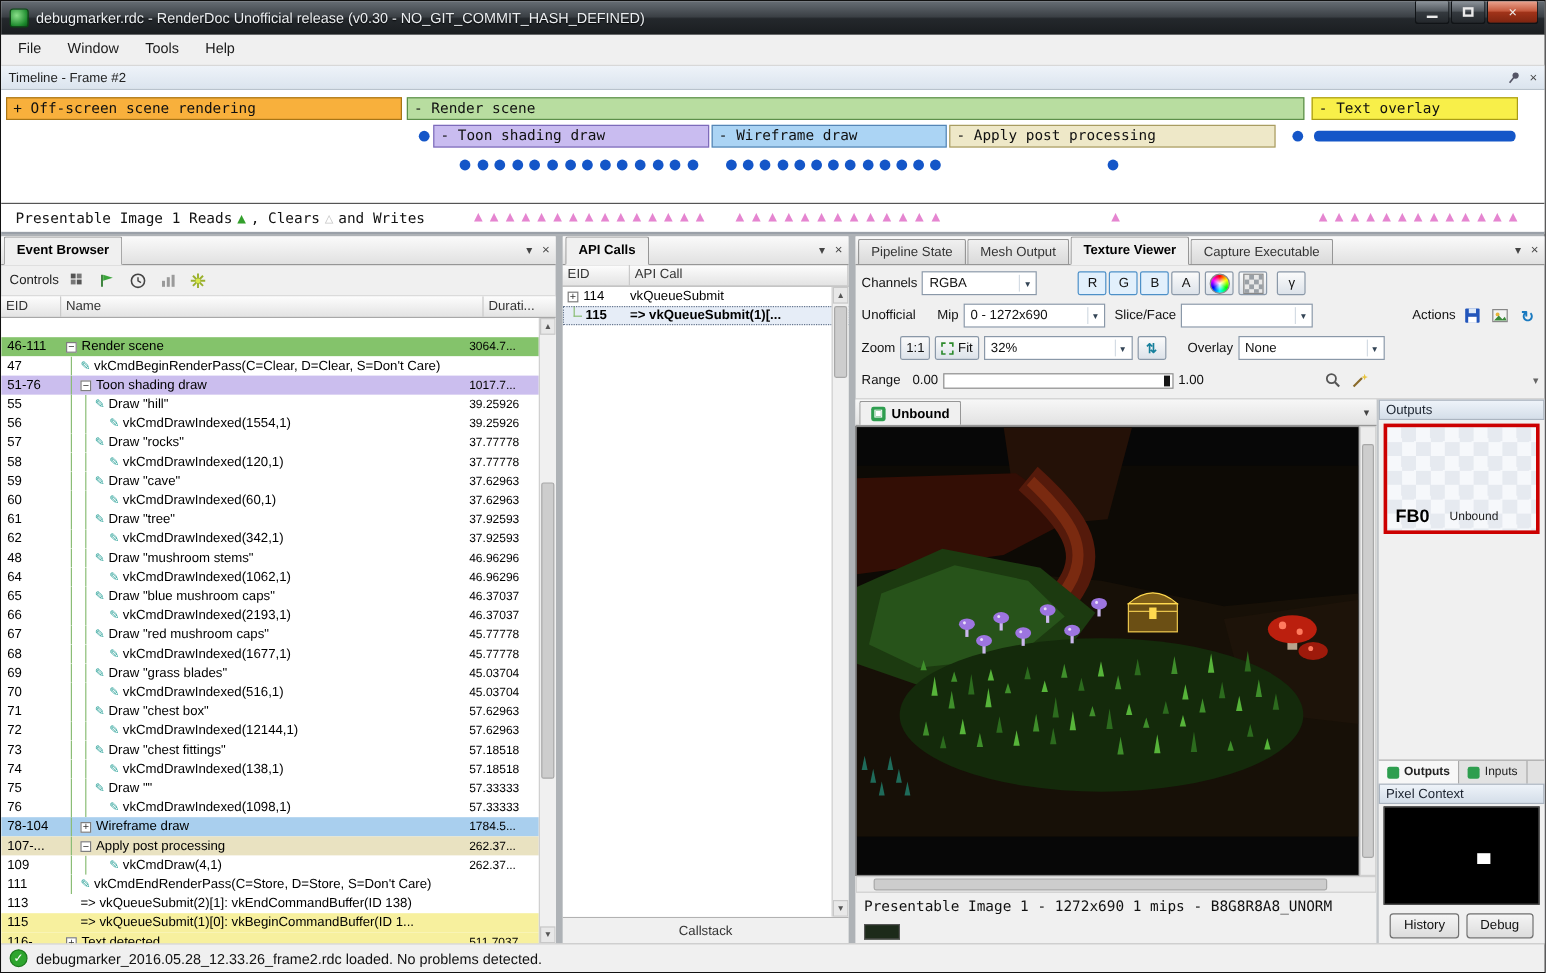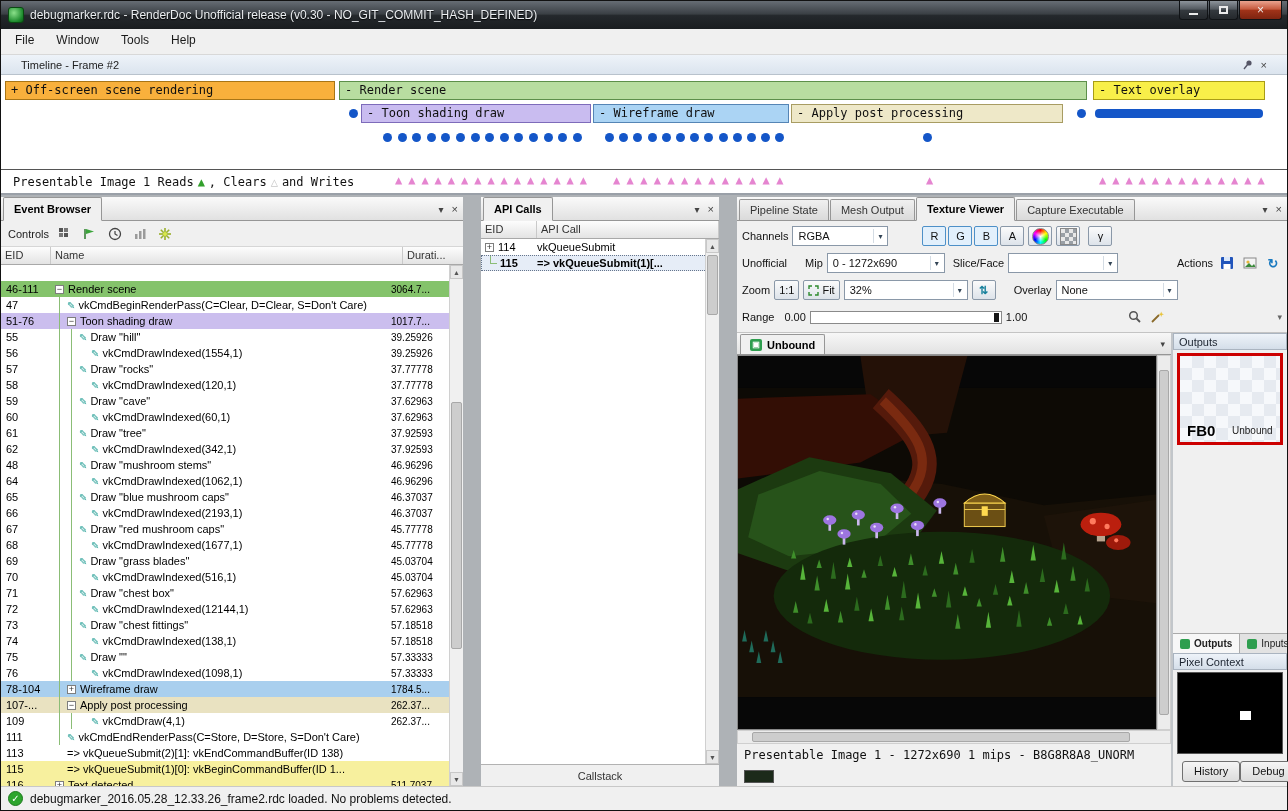--- a/index.html
+++ b/index.html
@@ -16,32 +16,32 @@
   .glyph-min{width:9px;height:9px;border-bottom:2px solid #eaeaea}
   .glyph-max{width:9px;height:8px;border:2px solid #eaeaea}
 
   
   .menubar{height:26px;flex:0 0 26px;background:#f0f0f0;display:flex;padding:0 3px;border-bottom:1px solid #d8d8d8}
   .menu-item{padding:4px 11px;font-size:12px;color:#1a1a1a}
   .menu-item:first-child{text-decoration:none}
 
   
   .timeline{height:140px;flex:0 0 140px;display:flex;flex-direction:column;background:#fff;border-bottom:2px solid #9aa0a8}
-  .tl-header{height:20px;flex:0 0 20px;background:linear-gradient(#eef3f9,#dbe4ee);border-bottom:1px solid #b8c2cc;display:flex;align-items:center;padding:0 20px;font-size:11px;color:#222}
+  .tl-header{height:20px;flex:0 0 20px;background:linear-gradient(#eef3f9,#dbe4ee);border-bottom:1px solid #b8c2cc;display:flex;align-items:center;padding:0 6px;font-size:11px;color:#222}
   .tl-hicons{margin-left:auto;display:flex;gap:8px;align-items:center;color:#444}
   .tl-content{flex:1;position:relative;background:#fff;overflow:hidden}
   .tl-block{position:absolute;height:19px;line-height:17px;font-family:"DejaVu Sans Mono",monospace;font-size:12px;padding-left:5px;border:1px solid;white-space:nowrap;overflow:hidden;color:#101010}
   .tl-dot{position:absolute;width:9px;height:9px;border-radius:50%}
   .tl-bar{position:absolute;height:9px;border-radius:4px}
   .tl-legend{height:24px;flex:0 0 24px;border-top:1px solid #555;position:relative;display:flex;align-items:center;font-family:"DejaVu Sans Mono",monospace;font-size:12px;padding-left:12px;color:#111;background:#fff}
   .tri{position:absolute;top:4px;font-size:12px;line-height:12px}
   .tri-inline{font-size:12px;margin:0 4px}
 
   
-  .main{flex:1;display:flex;gap:18px;background:#aeb2b6;min-height:0;padding-top:2px}
+  .main{flex:1;display:flex;gap:6px;background:#aeb2b6;min-height:0;padding-top:2px}
   .panel{background:#f0f0f0;display:flex;flex-direction:column;min-height:0}
   .eb-panel{flex:0 0 462px}
   .api-panel{flex:0 0 238px}
   .right-panel{flex:1;min-width:0}
 
   .tabbar{height:24px;flex:0 0 24px;display:flex;align-items:flex-end;background:linear-gradient(#fafafa,#e1e1e1);border-bottom:1px solid #969696;padding-left:2px;position:relative}
   .tab{height:21px;padding:0 10px;display:flex;align-items:center;font-size:11px;border:1px solid #969696;border-bottom:none;background:linear-gradient(#f0f0f0,#dadada);margin-right:1px;border-radius:2px 2px 0 0;color:#333;white-space:nowrap}
   .tab.active{background:#f0f0f0;height:24px;font-weight:bold;color:#000;margin-bottom:-1px;border-bottom:1px solid #f0f0f0}
   .tab-ctrl{position:absolute;right:5px;top:6px;display:flex;gap:8px;color:#444;font-size:10px;align-items:center}
 

